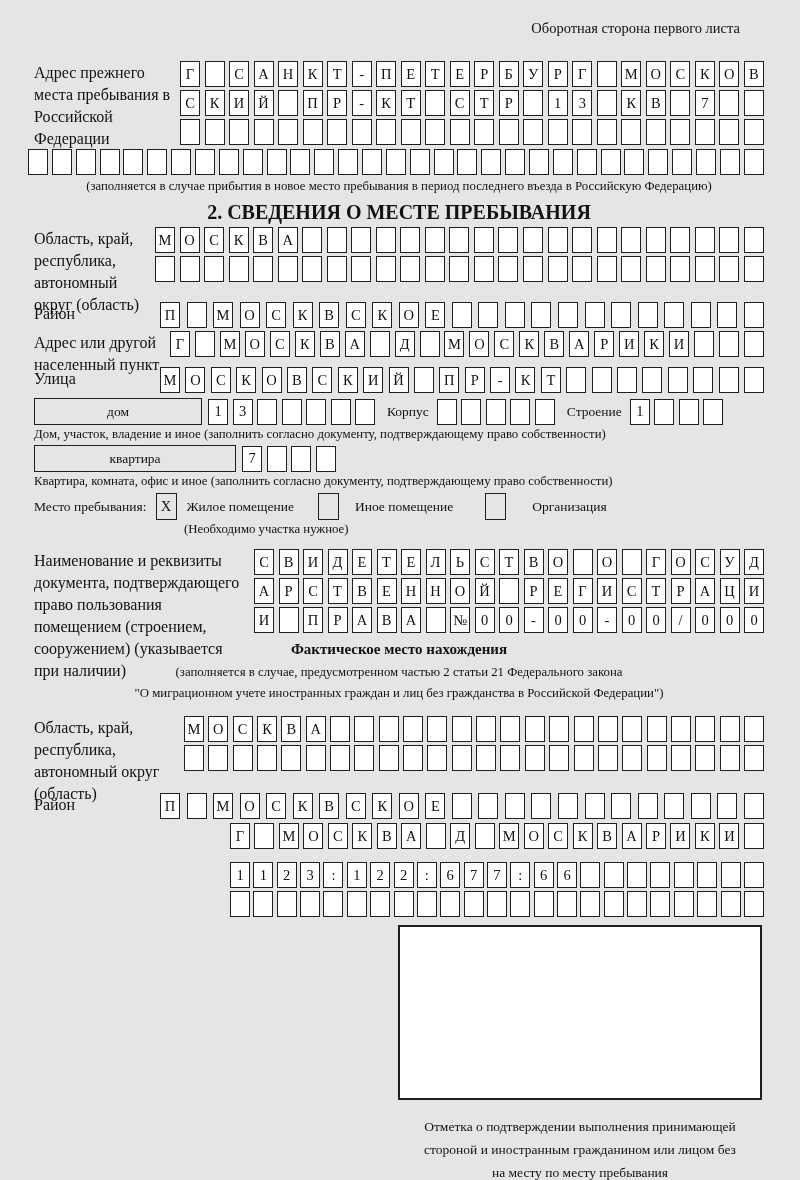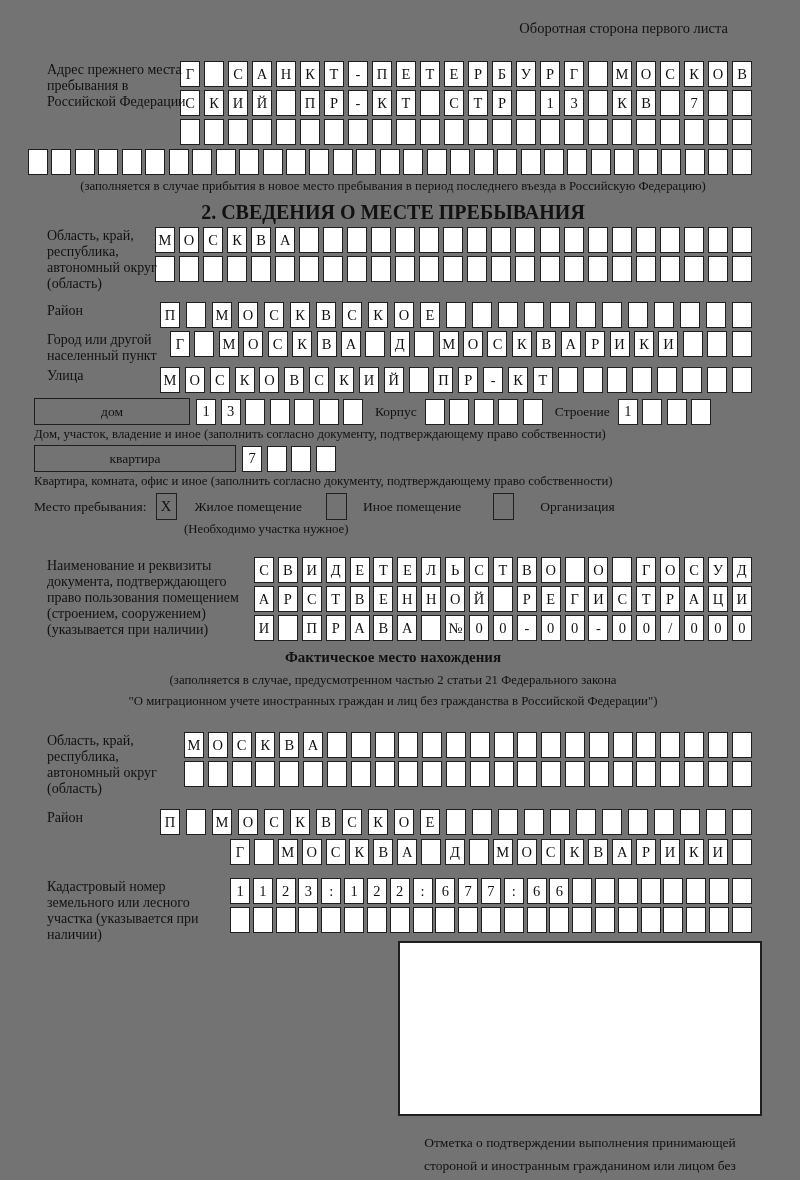--- a/index.html
+++ b/index.html
@@ -1,54 +1,54 @@
 <!DOCTYPE html>
 <html><head>
 <meta charset="utf-8">
 <style>
   html,body{margin:0;padding:0;background:#fff;}
   .page{
     width:800px;height:1180px;box-sizing:border-box;
-    padding:0 48px 0 34px;overflow:hidden;position:relative;
-    background:#737373;color:#111;
+    padding:0 36px 0 34px;overflow:hidden;position:relative;
+    background:#e5e5e5;color:#111;
     font-family:"Liberation Serif","DejaVu Serif",serif;
   }
   .hdr{margin-top:20px;text-align:right;font-size:14.5px;padding-right:24px;}
   .frow{position:relative;}
-  .lbl{position:absolute;left:13px;top:1px;font-size:14px;line-height:16px;}
+  .lbl{position:absolute;left:0;top:1px;font-size:16px;line-height:22px;}
   .grid{display:flex;flex-direction:column;gap:3px;}
   .cells{display:flex;justify-content:space-between;}
   .cell{
     width:20px;height:26px;box-sizing:border-box;border:1.7px solid #1f1f1f;
     display:flex;align-items:center;justify-content:center;
     font-size:14.5px;flex:none;background:#fff;
   }
   .s180{margin-left:146px}.s155{margin-left:121px}.s160{margin-left:126px}
   .s170{margin-left:136px}.s254{margin-left:220px}.s184{margin-left:150px}
   .s230{margin-left:196px}
   .fullrow{margin:4px 0 0 -6px;}
   .note{margin-top:4px;text-align:center;font-size:12.8px;}
   .sec-title{margin-top:7px;text-align:center;font-size:20px;font-weight:bold;}
   .house-row{display:flex;align-items:center;margin-top:5px;}
   .widebox{height:27px;box-sizing:border-box;border:1.7px solid #1f1f1f;
     display:flex;align-items:center;justify-content:center;font-size:13.5px;flex:none;}
-  .w-dom{width:156px}.w-kv{width:202px}
+  .w-dom{width:168px}.w-kv{width:202px}
   .cells-g{display:flex;gap:4.5px;margin-left:6px;}
   .inline-lbl{font-size:13.5px;margin:0 8px 0 12px;}
   .cap{margin-top:2px;font-size:12.8px;}
   .stay-row{display:flex;align-items:center;margin-top:4px;font-size:13.5px;}
   .cbox{width:21px;height:27px;box-sizing:border-box;border:1.7px solid #1f1f1f;flex:none;
     display:flex;align-items:center;justify-content:center;font-size:14.5px;}
   .stay-note{margin-top:2px;margin-left:150px;font-size:12.8px;}
   .center-title{margin-top:8px;text-align:center;font-size:15px;font-weight:bold;}
   .legal{margin-top:4px;text-align:center;font-size:12.8px;line-height:21px;}
   .stamp-wrap{margin-left:364px;width:364px;margin-top:8px;}
   .stamp-box{width:364px;height:175px;box-sizing:border-box;border:2px solid #1f1f1f;background:#fff;}
   .stamp-cap{margin-top:15px;text-align:center;font-size:13.5px;line-height:23px;}
-  .mt3{margin-top:3px}.mt4{margin-top:4px}.mt6{margin-top:20px}.mt10{margin-top:10px}
+  .mt3{margin-top:3px}.mt4{margin-top:4px}.mt6{margin-top:12px}.mt10{margin-top:10px}
   .mt13{margin-top:13px}.mt20{margin-top:20px}.mt22{margin-top:22px}.mt24{margin-top:24px}
 </style>
 </head>
 <body>
 
 <div class="page">
 
   <div class="hdr">Оборотная сторона первого листа</div>
 
   <div class="frow mt24">
@@ -256,21 +256,21 @@
           <span class="cell"></span>
           <span class="cell"></span>
           <span class="cell"></span>
           <span class="cell"></span>
           <span class="cell"></span>
         </div>
     </div>
   </div>
 
   <div class="frow mt3">
-    <div class="lbl" style="width:130px">Город или другой населенный пункт</div>
+    <div class="lbl" style="width:130px">Адрес или другой населенный пункт</div>
     <div class="grid s170">
       <div class="cells">
           <span class="cell">Г</span>
           <span class="cell"></span>
           <span class="cell">М</span>
           <span class="cell">О</span>
           <span class="cell">С</span>
           <span class="cell">К</span>
           <span class="cell">В</span>
           <span class="cell">А</span>
@@ -362,21 +362,21 @@
         <span class="cell"></span>
         <span class="cell"></span>
         <span class="cell"></span>
       </div>
   </div>
   <div class="cap">Квартира, комната, офис и иное (заполнить согласно документу, подтверждающему право собственности)</div>
 
   <div class="stay-row">
     <span>Место пребывания:</span>
     <span class="cbox" style="margin-left:9px">X</span>
-    <span style="margin-left:18px">Жилое помещение</span>
+    <span style="margin-left:10px">Жилое помещение</span>
     <span class="cbox" style="margin-left:24px"> </span>
     <span style="margin-left:16px">Иное помещение</span>
     <span class="cbox" style="margin-left:32px"> </span>
     <span style="margin-left:26px">Организация</span>
   </div>
   <div class="stay-note">(Необходимо участка нужное)</div>
 
   <div class="frow mt6">
     <div class="lbl" style="width:212px">Наименование и реквизиты документа, подтверждающего право пользования помещением (строением, сооружением) (указывается при наличии)</div>
     <div class="grid s254">
@@ -570,21 +570,20 @@
           <span class="cell">Р</span>
           <span class="cell">И</span>
           <span class="cell">К</span>
           <span class="cell">И</span>
           <span class="cell"></span>
         </div>
     </div>
   </div>
 
   <div class="frow mt13">
-    <div class="lbl" style="width:185px">Кадастровый номер земельного или лесного участка (указывается при наличии)</div>
     <div class="grid s230">
       <div class="cells">
           <span class="cell">1</span>
           <span class="cell">1</span>
           <span class="cell">2</span>
           <span class="cell">3</span>
           <span class="cell">:</span>
           <span class="cell">1</span>
           <span class="cell">2</span>
           <span class="cell">2</span>

